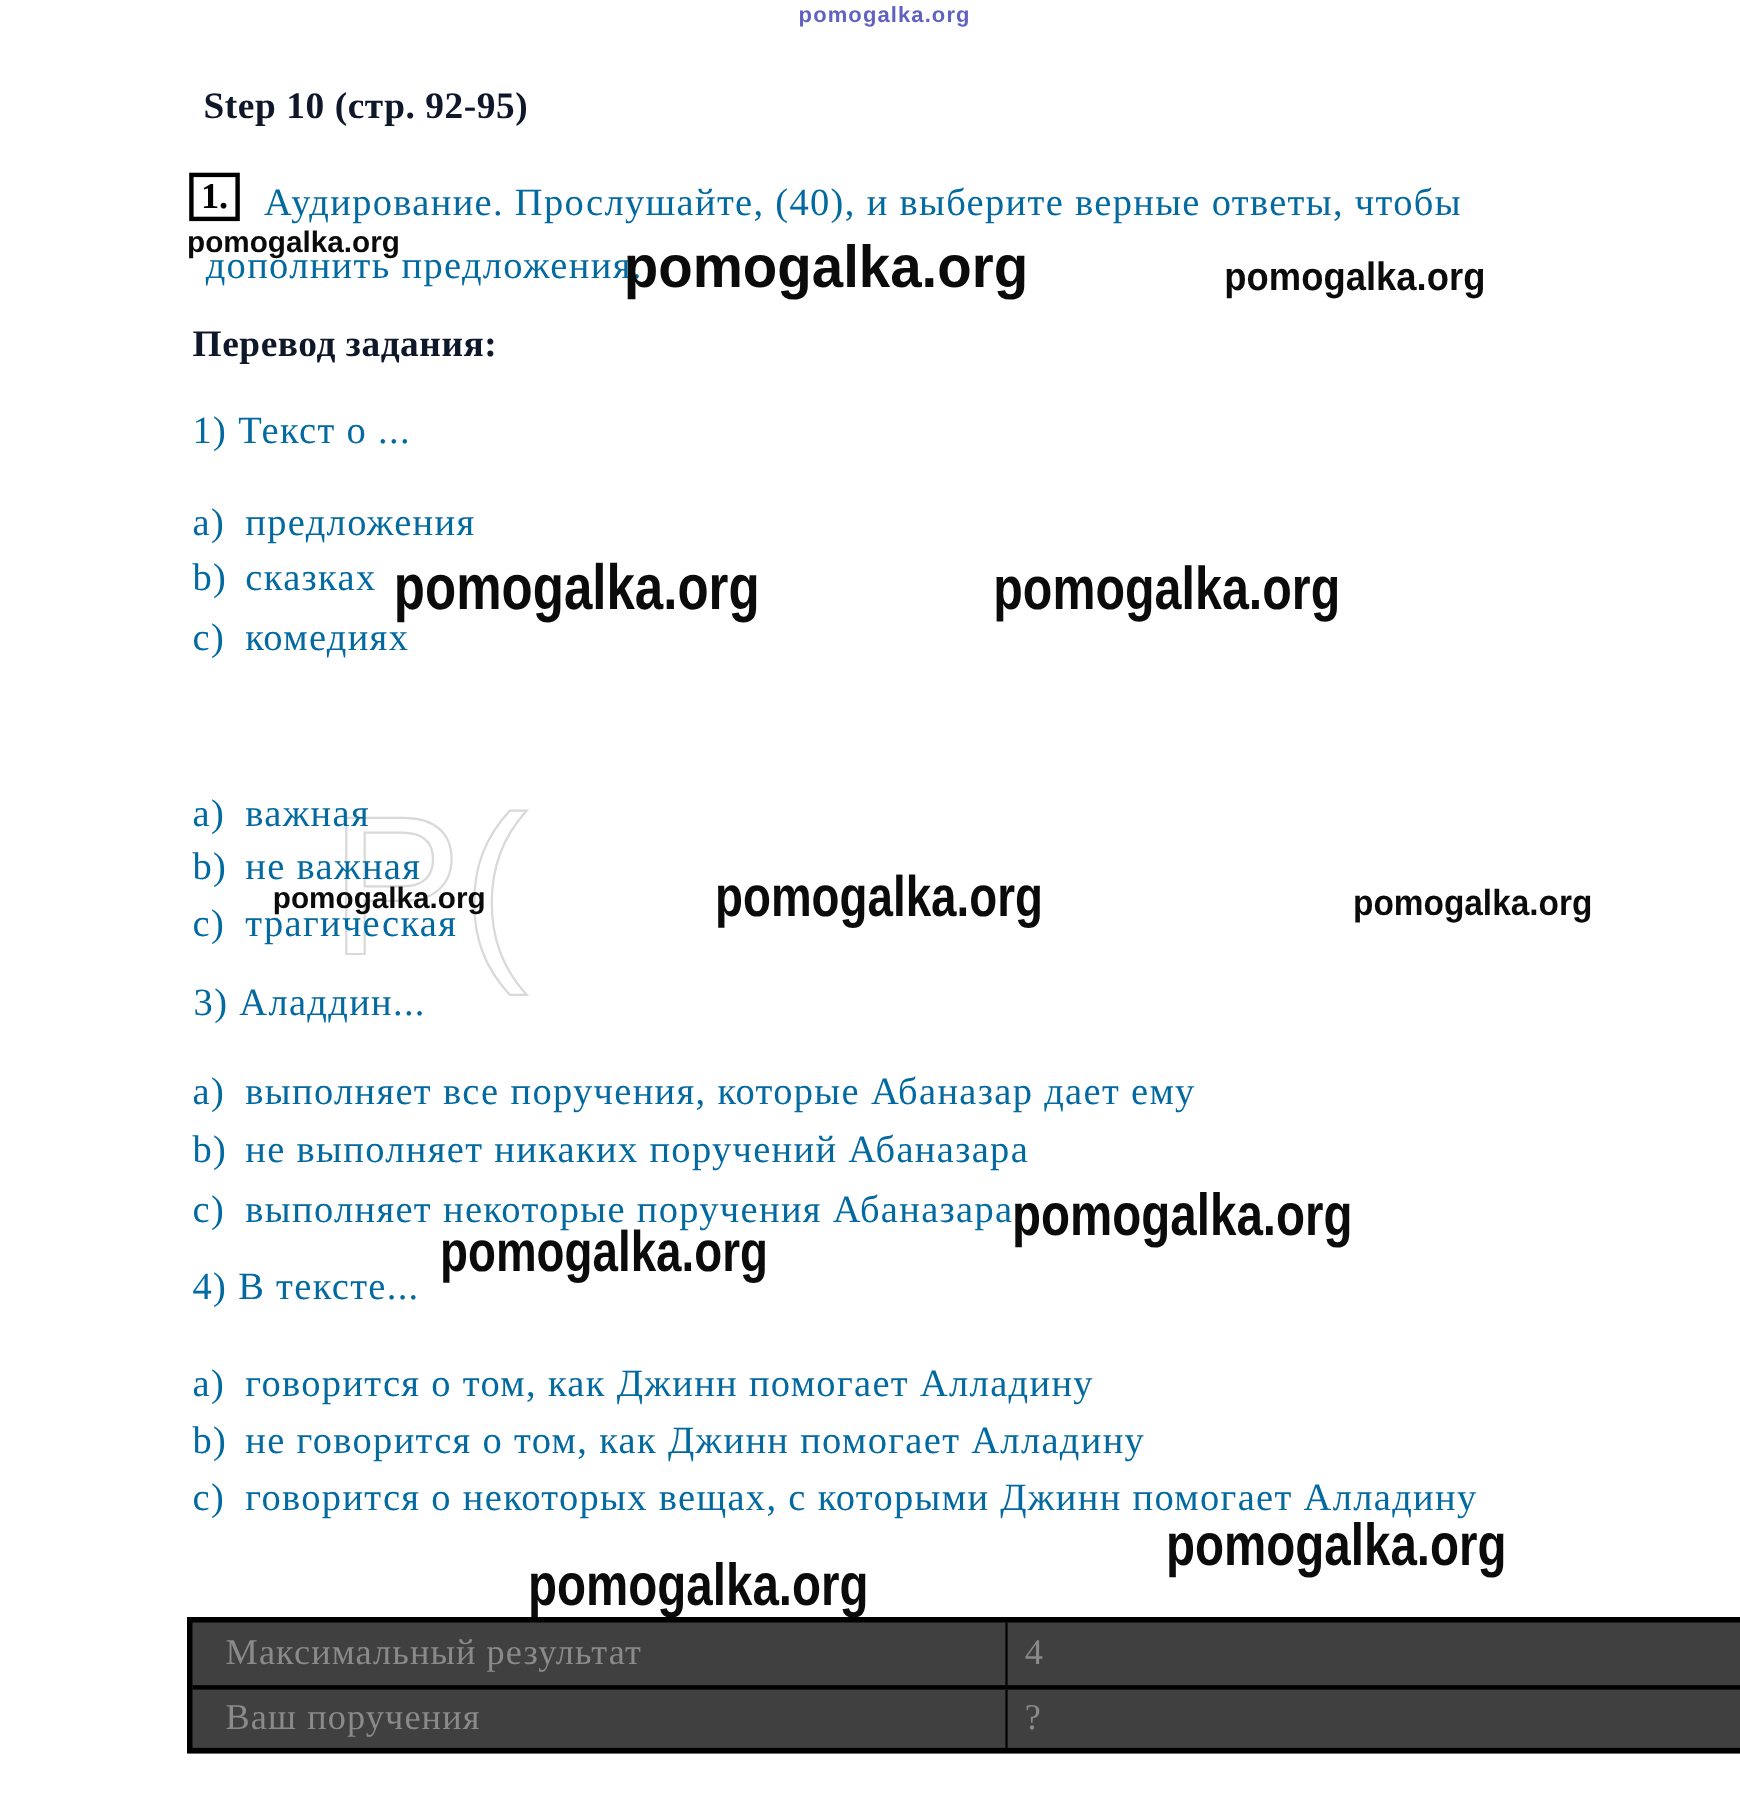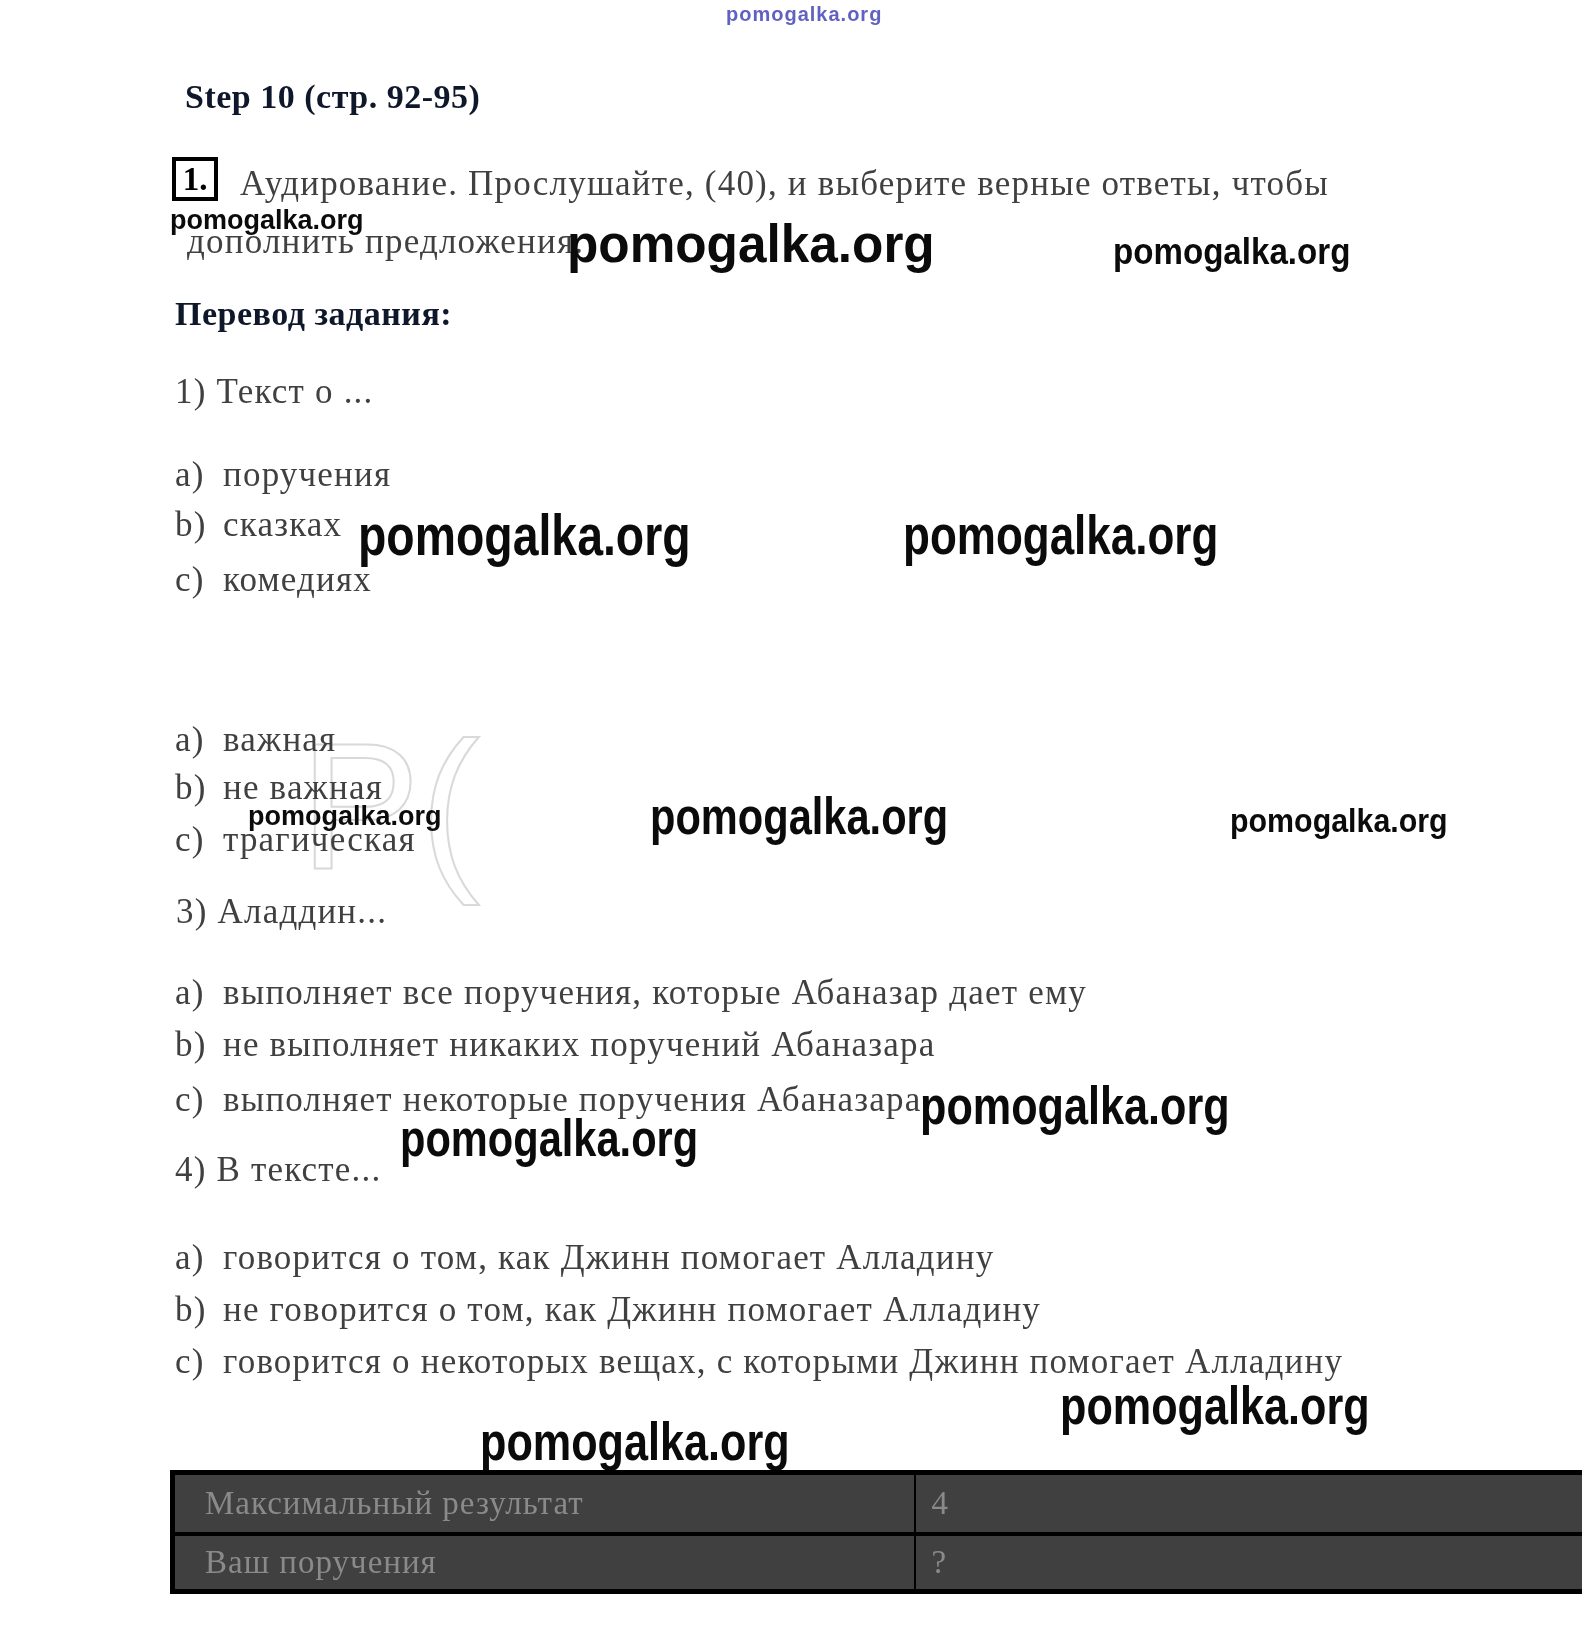--- a/index.html
+++ b/index.html
@@ -4,21 +4,21 @@
 <style>
   html,body { margin:0; padding:0; background:#ffffff; }
   .page {
     position:relative; width:1582px; height:1638px;
     background:#ffffff; overflow:hidden;
     font-family:"Liberation Serif", serif;
   }
   .abs { position:absolute; line-height:1; white-space:nowrap; }
 
   
-  .body-line { font-size:35px; color:#404040; letter-spacing:1.2px; }
+  .body-line { font-size:35px; color:#0369a1; letter-spacing:1.2px; }
   .opt-row { display:flex; }
   .opt-letter { width:48px; flex:0 0 48px; }
 
   
   .heading { font-size:34px; font-weight:bold; color:#0f172a; letter-spacing:0.5px; }
 
   
   .task-box {
     width:46px; height:44px; border:4px solid #000;
     display:flex; align-items:center; justify-content:center;
@@ -79,21 +79,21 @@
 
   <div class="abs wm wm-sm layer" style="left:170px; top:207px;">pomogalka.org</div>
   <div class="abs wm wm-lg layer" style="left:567px; top:216px;">pomogalka.org</div>
   <div class="abs wm wm-md layer" style="left:1113px; top:234px;">pomogalka.org</div>
 
   <div class="abs heading layer" style="left:175px; top:297px;">Перевод задания:</div>
 
   <div class="abs body-line layer" style="left:175px; top:374px;">1) Текст о ...</div>
   <div class="abs body-line opt-row layer" style="left:175px; top:457px;">
     <span class="opt-letter">a)</span>
-    <span>поручения</span>
+    <span>предложения</span>
   </div>
   <div class="abs body-line opt-row layer" style="left:175px; top:507px;">
     <span class="opt-letter">b)</span>
     <span>сказках</span>
   </div>
   <div class="abs body-line opt-row layer" style="left:175px; top:562px;">
     <span class="opt-letter">c)</span>
     <span>комедиях</span>
   </div>
 

